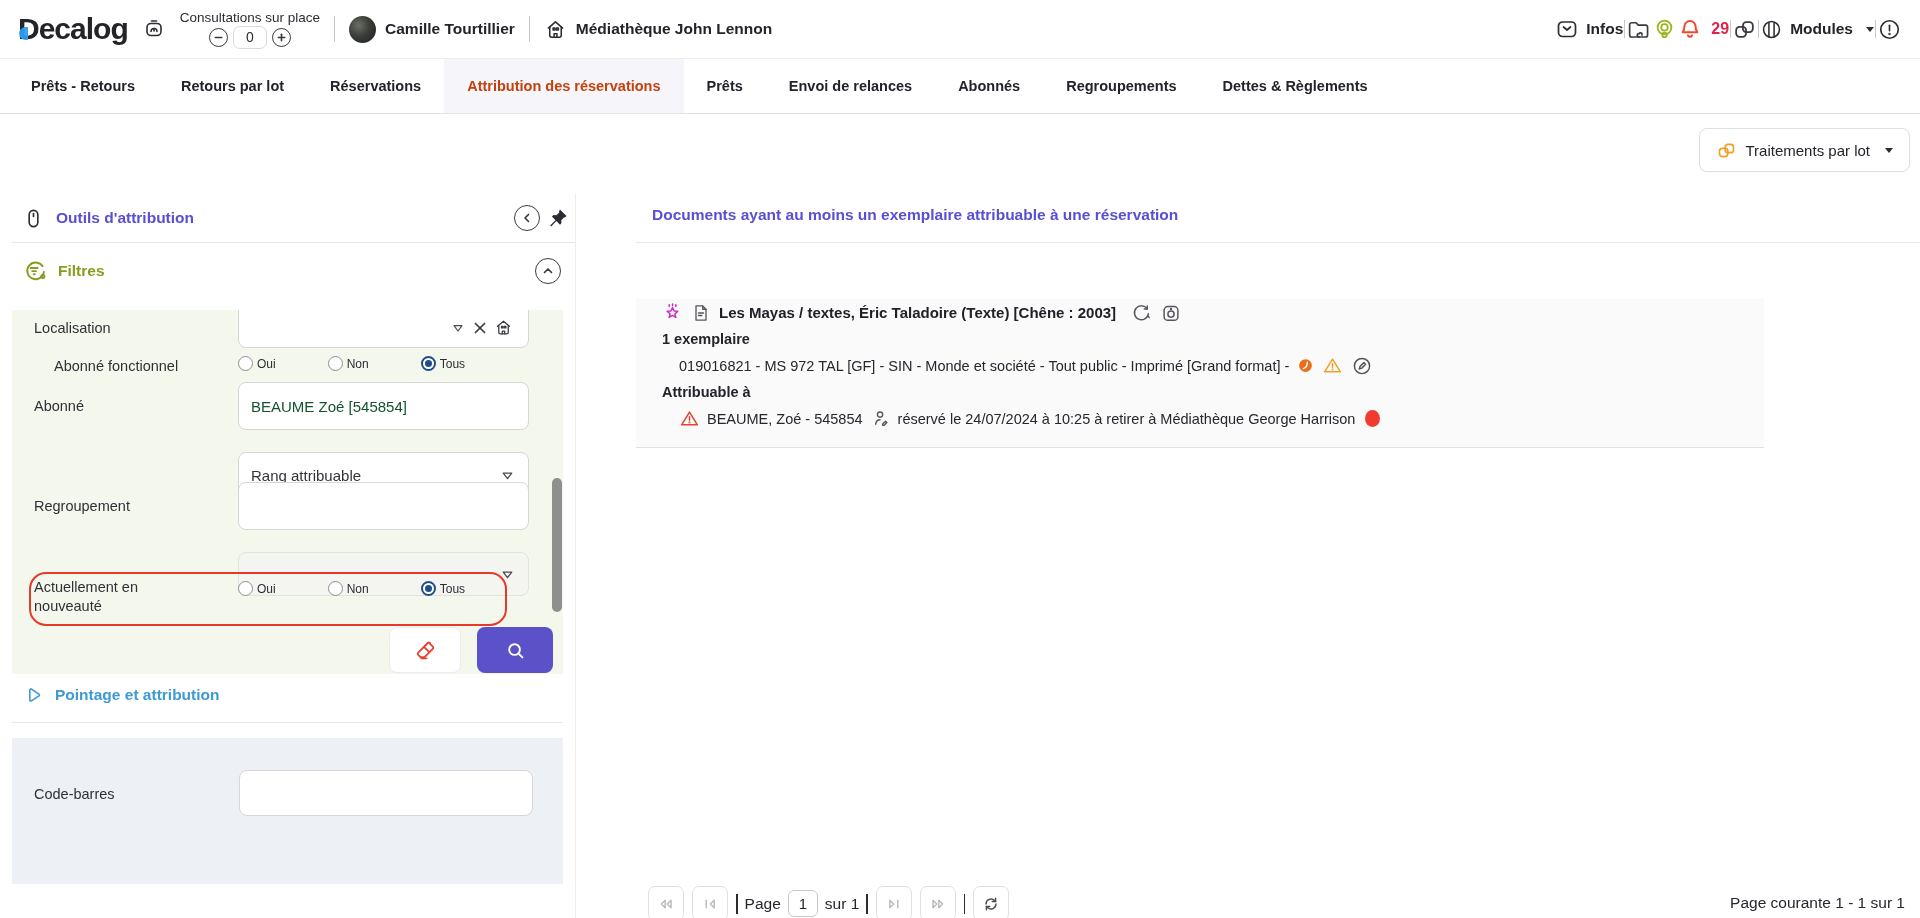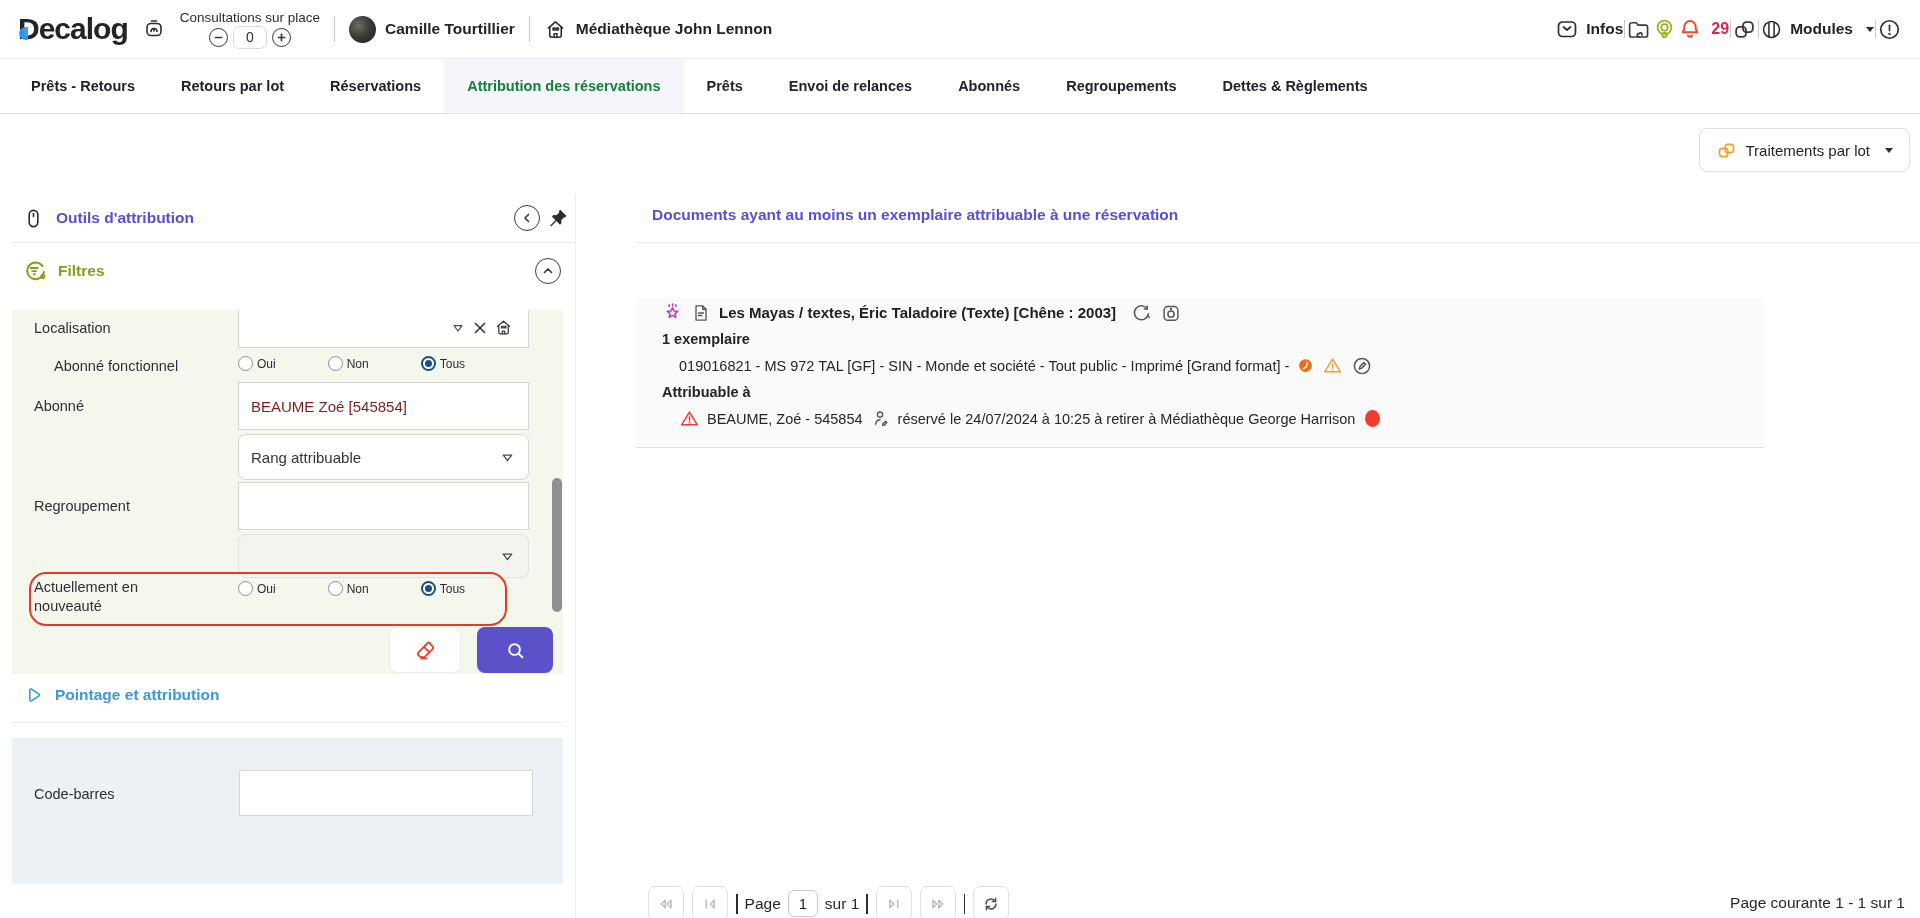--- a/index.html
+++ b/index.html
@@ -24,46 +24,46 @@
   .avatar { width:27px; height:27px; border-radius:50%;
     background:radial-gradient(circle at 35% 35%, #6c6f66 0%, #3a3d38 45%, #1d1f1c 100%); }
   .hdr-right { margin-left:auto; display:flex; align-items:center; gap:1px; }
   .hdr-ic { display:flex; align-items:center; gap:7px; font-weight:700; font-size:15.5px; color:#23242a; cursor:pointer; }
   .badge29 { color:#e22349; font-weight:800; font-size:16px; margin-left:2px; }
   .caret { width:0; height:0; border-left:4.5px solid transparent; border-right:4.5px solid transparent;
     border-top:5.5px solid #2c2c33; display:inline-block; margin-left:6px; }
   
   .nav { height:55px; display:flex; align-items:stretch; border-bottom:1px solid #e3e3e3; padding-left:8px; background:#fff; }
   .tab { display:flex; align-items:center; padding:0 23px; font-size:14.5px; font-weight:700; color:#22232b; cursor:pointer; }
-  .tab.active { color:#15803d; background:#f5f5fa; }
+  .tab.active { color:#c2410c; background:#f5f5fa; }
   
   .content { position:relative; width:1920px; height:804px; background:#fff; overflow:hidden; }
   .batch-btn { position:absolute; top:14px; right:10px; height:44px; padding:0 16px;
     border:1px solid #dcdfe4; border-radius:8px; background:#fff; display:flex; align-items:center;
     gap:9px; font-size:15px; font-weight:400; color:#23242a; cursor:pointer; box-shadow:0 1px 2px rgba(0,0,0,.03); }
   
   .sidebar { position:absolute; left:12px; top:80px; width:564px; height:724px; border-right:1px solid #ededed; background:#fff; }
   .sb-row { display:flex; align-items:center; gap:11px; height:48px; padding:0 6px 0 10px; }
   .sb-title { font-size:15.5px; font-weight:700; }
   .sb-title.purple { color:#584fd2; }
   .sb-title.olive { color:#8a9b1f; }
   .sb-title.blue { color:#3d9ad2; }
   .sb-right { margin-left:auto; display:flex; align-items:center; gap:6px; }
   .hdiv { height:1px; background:#e7e7e7; }
   .circle-btn { width:26px; height:26px; border:1.4px solid #3c3c42; border-radius:50%;
     display:flex; align-items:center; justify-content:center; background:#fff; cursor:pointer; }
   .filters-panel { position:absolute; left:0; top:116px; width:551px; height:364px;
     background:#f4f8ec; overflow:hidden; }
   .flabel { position:absolute; left:22px; font-size:14.5px; color:#2f2f37; }
   .finput { position:absolute; left:226px; width:291px; height:48px; background:#fff;
-    border:1px solid #d6d6d6; border-radius:0; font-size:15px; color:#7f1d1d; padding:4px 12px;
+    border:1px solid #d6d6d6; border-radius:8px; font-size:15px; color:#14532d; padding:4px 12px;
     font-family:"Liberation Sans", sans-serif; }
   .fselect { position:absolute; left:226px; width:291px; height:46px; background:#fff;
     border:1px solid #d6d6d6; border-radius:8px; display:flex; align-items:center;
-    padding:0 12px; font-size:15px; color:#33333b; cursor:pointer; }
+    padding:0 12px; font-size:15px; color:#33333b; cursor:pointer;margin-top:18px; }
   .fselect .dd { margin-left:auto; }
   .fselect.dim { background:#f4f4f0; border-color:#e3e3de; }
   .in-icons { position:absolute; display:flex; align-items:center; gap:7px; }
   .radios { position:absolute; display:flex; align-items:center; }
   .radio { display:flex; align-items:flex-end; gap:4px; font-size:12px; color:#2c2c34; cursor:pointer; }
   .rdot { width:15px; height:15px; border:1.6px solid #8d8d93; border-radius:50%; background:#fff; }
   .radio.checked .rdot { border:2px solid #1d4e89; position:relative; }
   .radio.checked .rdot::after { content:""; position:absolute; inset:2px; border-radius:50%; background:#1d4e89; }
   .red-rect { position:absolute; left:17px; top:262px; width:478px; height:54px;
     border:2.5px solid #e6392c; border-radius:17px; pointer-events:none; }

